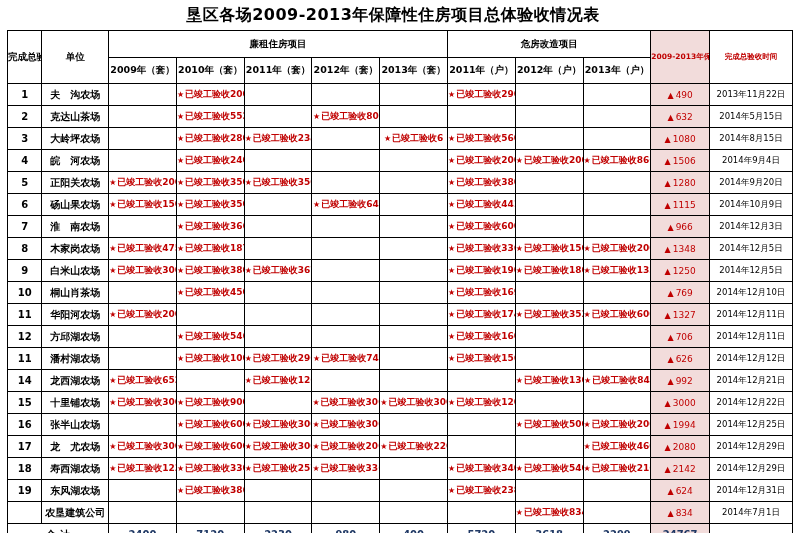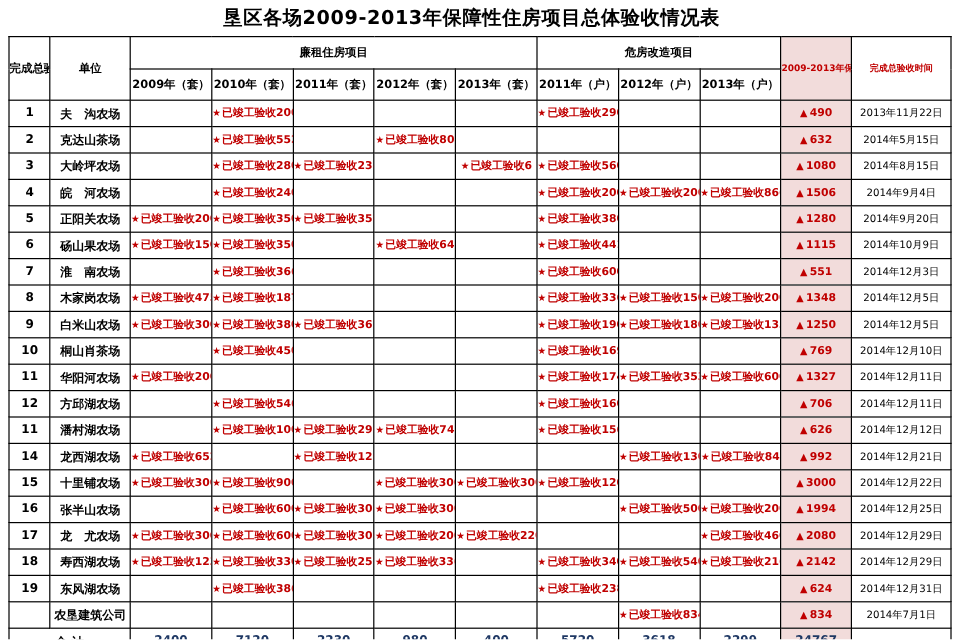--- a/index.html
+++ b/index.html
@@ -37,21 +37,21 @@
   .redhdr{color:#c00000;font-size:7.5px;line-height:1.05;font-weight:bold;}
   .pinkhdr{background:#f2dcdb;}
   .unit{font-size:10px;margin-left:13px;}
   .ordcell{font-size:10px;}
   .cellval{color:#c00000;font-size:9px;font-weight:bold;}
   .star{color:#c00000;font-size:8px;margin-right:1px;}
   .tri{color:#c00000;font-size:8px;margin-right:2px;}
   .total-row td{font-weight:bold;font-size:10px;}
   .total-blue{color:#1f3864;}
   .date{font-size:8.5px;font-weight:normal;color:#000;}
-  .ov{color:#c00000;font-weight:bold;font-size:9px;}
+  .ov{color:#c00000;font-weight:normal;font-size:9px;}
 </style>
 </head>
 <body>
 
 <div id="sheet">
 
   <div class="title">垦区各场2009-2013年保障性住房项目总体验收情况表</div>
 
   <table>
     <colgroup>
@@ -177,21 +177,21 @@
           <td class="ordcell">7</td>
           <td class="unit">淮　南农场</td>
           <td></td>
           <td><span class="star">★</span><span class="cellval">已竣工验收366</span></td>
           <td></td>
           <td></td>
           <td></td>
           <td><span class="star">★</span><span class="cellval">已竣工验收600</span></td>
           <td></td>
           <td></td>
-          <td class="pinkhdr"><span class="tri">▲</span><span class="ov">551</span></td>
+          <td class="pinkhdr"><span class="tri">▲</span><span class="ov">966</span></td>
           <td class="date">2014年12月3日</td>
         </tr>
         <tr>
           <td class="ordcell">8</td>
           <td class="unit">木家岗农场</td>
           <td><span class="star">★</span><span class="cellval">已竣工验收475</span></td>
           <td><span class="star">★</span><span class="cellval">已竣工验收187</span></td>
           <td></td>
           <td></td>
           <td></td>

